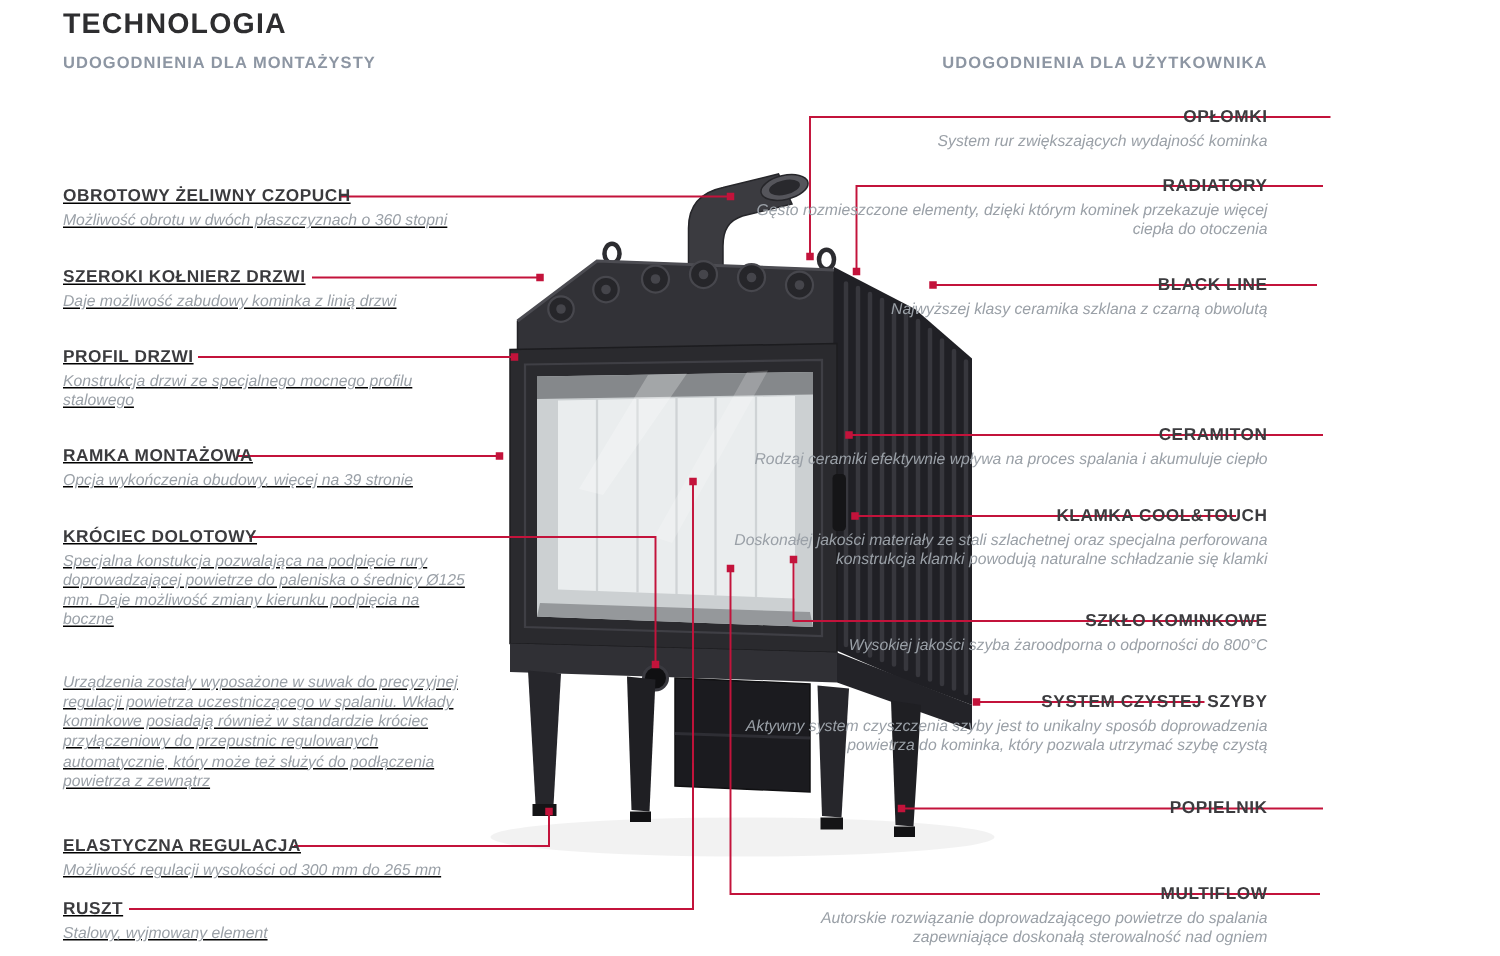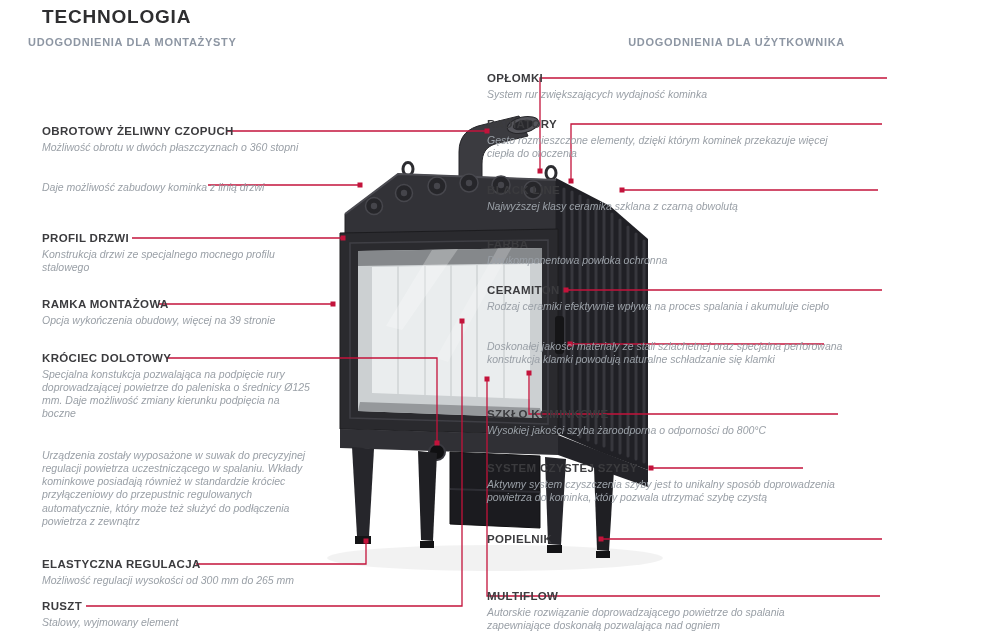--- a/index.html
+++ b/index.html
@@ -9,25 +9,25 @@
   }
   svg.diagram{position:absolute;left:0;top:0;}
   .page-title{
     position:absolute;left:42px;top:6px;margin:0;
     font-size:19px;font-weight:bold;letter-spacing:.8px;color:var(--heading,#2e2e30);
   }
   .col-header{
     position:absolute;top:36px;margin:0;
     font-size:11px;font-weight:bold;letter-spacing:.7px;color:var(--subheader,#8d96a3);
   }
-  .col-header.left{left:28px;}
+  .col-header.left{left:42px;}
   .col-header.right{right:42px;text-align:right;}
   .feat{position:absolute;}
-  .feat.left{left:42px;width:268px;text-align:left;}
-  .feat.right{right:42px;width:358px;}
+  .feat.left{left:42px;width:268px;text-align:left;text-decoration:underline;}
+  .feat.right{right:42px;width:358px;text-align:right;}
   .feat h3{
     margin:0;font-size:11.5px;line-height:14px;font-weight:bold;
     letter-spacing:.35px;color:var(--feature-title,#3b3b3e);
   }
   .feat p{
     margin:3px 0 0;font-size:10.5px;line-height:1.25;font-style:italic;
     color:var(--feature-desc,#9aa0a7);
   }
   .cline{stroke:var(--accent,#c3133b);stroke-width:1.3;fill:none;}
   .cdot{fill:var(--accent,#c3133b);}
@@ -178,20 +178,21 @@
 
   <h1 class="page-title">TECHNOLOGIA</h1>
   <h2 class="col-header left">UDOGODNIENIA DLA MONTAŻYSTY</h2>
   <h2 class="col-header right">UDOGODNIENIA DLA UŻYTKOWNIKA</h2>
 
   <div class="feat left" style="top:124px">
     <h3>OBROTOWY ŻELIWNY CZOPUCH</h3>
     <p>Możliwość obrotu w dwóch płaszczyznach o 360 stopni</p>
   </div>
   <div class="feat left" style="top:178px">
+    <h3>SZEROKI KOŁNIERZ DRZWI</h3>
     <p>Daje możliwość zabudowy kominka z linią drzwi</p>
   </div>
   <div class="feat left" style="top:231px">
     <h3>PROFIL DRZWI</h3>
     <p>Konstrukcja drzwi ze specjalnego mocnego profilu stalowego</p>
   </div>
   <div class="feat left" style="top:297px">
     <h3>RAMKA MONTAŻOWA</h3>
     <p>Opcja wykończenia obudowy, więcej na 39 stronie</p>
   </div>
@@ -216,40 +217,37 @@
     <p>System rur zwiększających wydajność kominka</p>
   </div>
   <div class="feat right" style="top:117px">
     <h3>RADIATORY</h3>
     <p>Gęsto rozmieszczone elementy, dzięki którym kominek przekazuje więcej ciepła do otoczenia</p>
   </div>
   <div class="feat right" style="top:183px">
     <h3>BLACK LINE</h3>
     <p>Najwyższej klasy ceramika szklana z czarną obwolutą</p>
   </div>
-  <div class="feat right" style="top:237px">
-    <h3>FARBA</h3>
-    <p>Dwukomponentowa powłoka ochronna</p>
-  </div>
   <div class="feat right" style="top:283px">
     <h3>CERAMITON</h3>
     <p>Rodzaj ceramiki efektywnie wpływa na proces spalania i akumuluje ciepło</p>
   </div>
   <div class="feat right" style="top:337px">
+    <h3>KLAMKA COOL&amp;TOUCH</h3>
     <p>Doskonałej jakości materiały ze stali szlachetnej oraz specjalna perforowana konstrukcja klamki powodują naturalne schładzanie się klamki</p>
   </div>
   <div class="feat right" style="top:407px">
     <h3>SZKŁO KOMINKOWE</h3>
     <p>Wysokiej jakości szyba żaroodporna o odporności do 800°C</p>
   </div>
   <div class="feat right" style="top:461px">
     <h3>SYSTEM CZYSTEJ SZYBY</h3>
     <p>Aktywny system czyszczenia szyby jest to unikalny sposób doprowadzenia powietrza do kominka, który pozwala utrzymać szybę czystą</p>
   </div>
   <div class="feat right" style="top:532px">
     <h3>POPIELNIK</h3>
   </div>
   <div class="feat right" style="top:589px">
     <h3>MULTIFLOW</h3>
-    <p>Autorskie rozwiązanie doprowadzającego powietrze do spalania zapewniające doskonałą pozwalająca nad ogniem</p>
+    <p>Autorskie rozwiązanie doprowadzającego powietrze do spalania zapewniające doskonałą sterowalność nad ogniem</p>
   </div>
 
 </div>
 
 </body></html>

